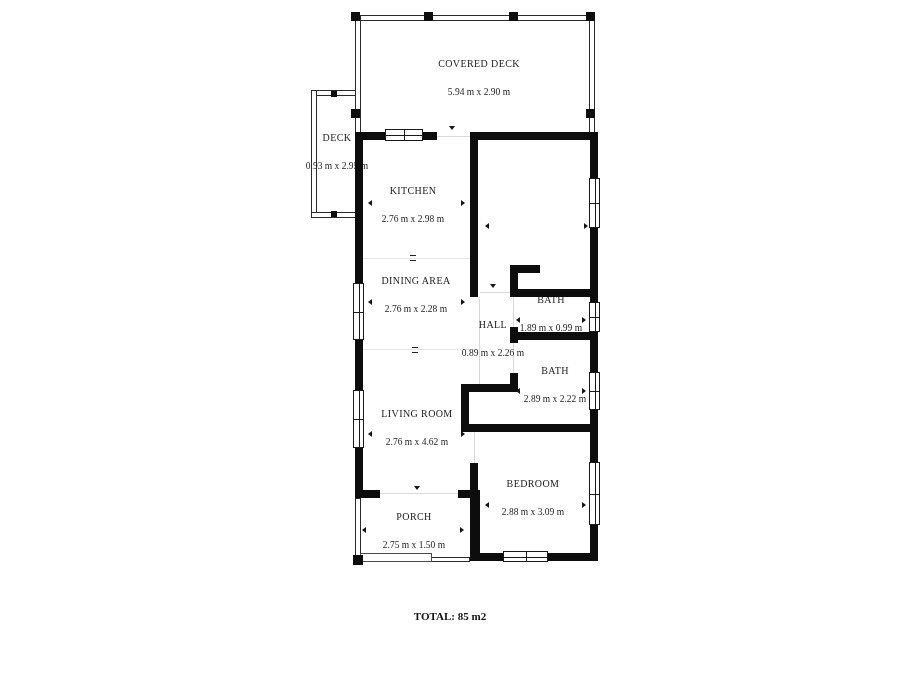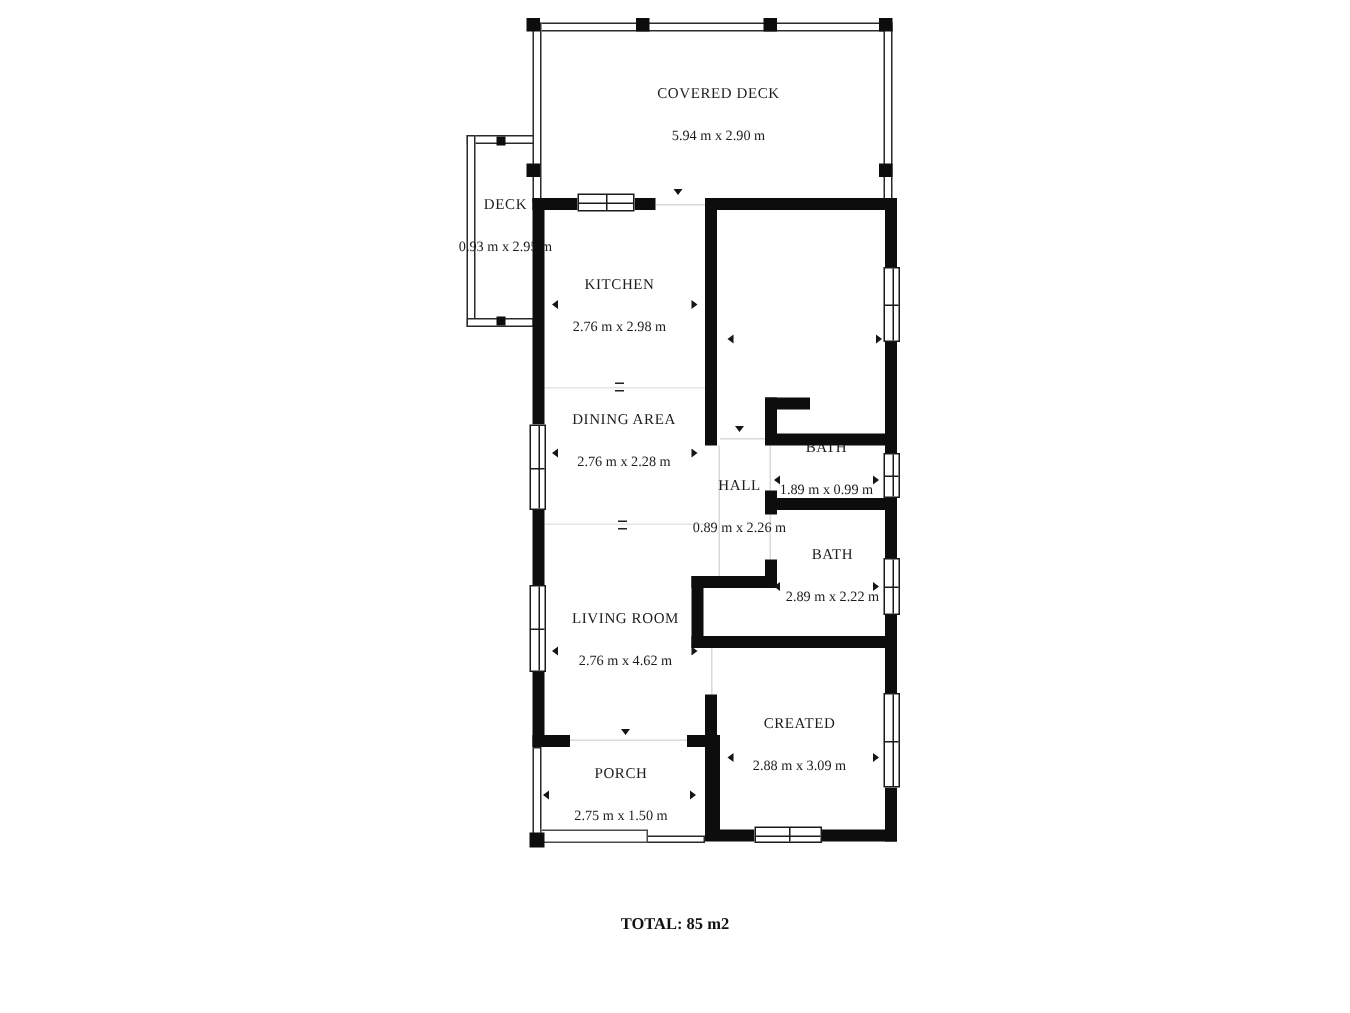--- a/index.html
+++ b/index.html
@@ -96,21 +96,21 @@
   </div>
   <div class="room" style="left:555px;top:384px;">
     <div class="rname">BATH</div>
     <div class="rdims">2.89 m x 2.22 m</div>
   </div>
   <div class="room" style="left:417px;top:427px;">
     <div class="rname">LIVING ROOM</div>
     <div class="rdims">2.76 m x 4.62 m</div>
   </div>
   <div class="room" style="left:533px;top:497px;">
-    <div class="rname">CREATED</div>
+    <div class="rname">BEDROOM</div>
     <div class="rdims">2.88 m x 3.09 m</div>
   </div>
   <div class="room" style="left:414px;top:530px;">
     <div class="rname">PORCH</div>
     <div class="rdims">2.75 m x 1.50 m</div>
   </div>
 
   <div class="w" style="left:355px;top:132px;width:30px;height:8px;"></div>
   <div class="w" style="left:423px;top:132px;width:14px;height:8px;"></div>
   <div class="w" style="left:470px;top:132px;width:128px;height:8px;"></div>

